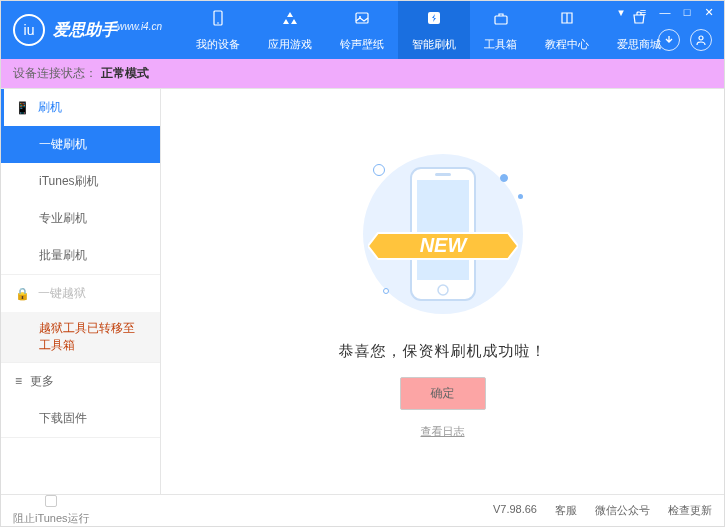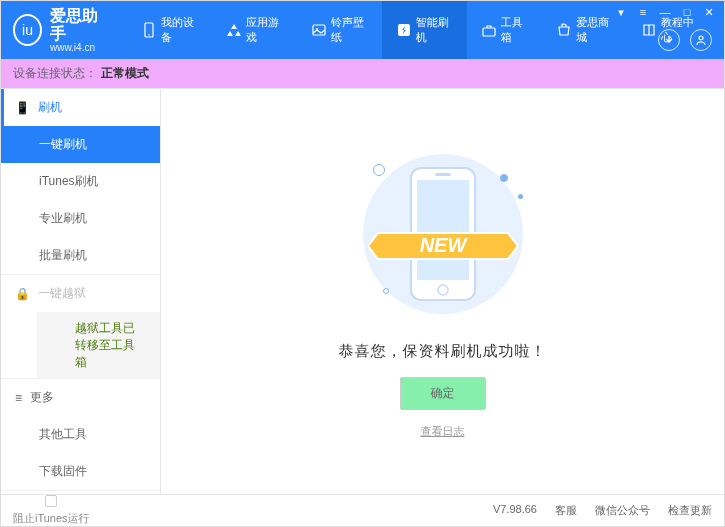--- a/index.html
+++ b/index.html
@@ -1,26 +1,26 @@
 <!DOCTYPE html>
 <html><head>
   <meta charset="utf-8">
   <style>
     * { margin: 0; padding: 0; box-sizing: border-box; }
     body { font-family: "Microsoft YaHei", Arial, sans-serif; font-size: 12px; background: #fff; width: 725px; height: 527px; overflow: hidden; border: 1px solid #ddd; }
     
     .header { background: #2680f9; height: 58px; display: flex; align-items: center; padding: 0 12px; color: #fff; position: relative; }
     .logo-area { display: flex; align-items: center; gap: 8px; margin-right: 20px; }
     .logo-circle { width: 32px; height: 32px; border: 2px solid #fff; border-radius: 50%; display: flex; align-items: center; justify-content: center; font-weight: normal; font-size: 14px; }
-    .logo-text { display: flex; flex-direction: column; line-height: 1.1; }
+    .logo-text { display: flex; line-height: 1.1; font-style: italic; }
     .logo-title { font-size: 16px; font-weight: bold; }
     .logo-url { font-size: 10px; opacity: 0.9; }
     
     .nav-tabs { display: flex; height: 100%; }
-    .nav-tab { display: flex; flex-direction: row; align-items: center; justify-content: center; padding: 0 14px; cursor: pointer; height: 100%; gap: 4px; }
+    .nav-tab { display: flex; flex-direction: column; align-items: center; justify-content: center; padding: 0 14px; cursor: pointer; height: 100%; gap: 10px; }
     .nav-tab.active { background: #1a6fe0; }
     .nav-tab-icon { width: 18px; height: 18px; display: flex; align-items: center; justify-content: center; }
     .nav-tab-label { font-size: 11px; }
     
     .win-controls { position: absolute; top: 4px; right: 8px; display: flex; gap: 8px; align-items: center; }
     .win-btn { width: 14px; height: 14px; cursor: pointer; display: flex; align-items: center; justify-content: center; font-size: 11px; }
     
     .header-right-icons { position: absolute; right: 12px; bottom: 8px; display: flex; gap: 10px; }
     .circle-icon { width: 22px; height: 22px; border: 1.5px solid rgba(255,255,255,0.8); border-radius: 50%; display: flex; align-items: center; justify-content: center; cursor: pointer; }
     
@@ -28,37 +28,37 @@
     .status-value { color: #333; font-weight: bold; margin-left: 4px; }
     
     .main-area { display: flex; height: calc(100% - 58px - 30px - 32px); }
     
     .sidebar { width: 160px; border-right: 1px solid #e5e5e5; display: flex; flex-direction: column; overflow-y: auto; }
     .side-group { border-bottom: 1px solid #f0f0f0; }
     .side-header { display: flex; align-items: center; padding: 10px 14px; color: #666; font-size: 12px; gap: 8px; }
     .side-header.blue { color: #2680f9; border-left: 3px solid #2680f9; padding-left: 11px; }
     .side-item { padding: 10px 14px 10px 38px; color: #666; cursor: pointer; font-size: 12px; }
     .side-item.active { background: #2680f9; color: #fff; }
-    .side-item.boxed { background: #f5f5f5; color: #4d7c0f; padding: 8px 14px 8px 38px; line-height: 1.4; margin-left: 36px; }
+    .side-item.boxed { background: #f5f5f5; color: #c2410c; padding: 8px 14px 8px 38px; line-height: 1.4; }
     .chk-item { display: flex; align-items: center; gap: 4px; color: #888; font-size: 11px; flex-direction: column; }
     .chk-box { width: 12px; height: 12px; border: 1px solid #ccc; border-radius: 2px; }
     
     .content { flex: 1; display: flex; flex-direction: column; align-items: center; justify-content: center; padding: 20px; }
     .phone-illustration { position: relative; width: 180px; height: 180px; display: flex; align-items: center; justify-content: center; }
     .circle-bg { position: absolute; width: 160px; height: 160px; border-radius: 50%; background: #e8f2ff; }
     .dec-circle { position: absolute; border-radius: 50%; border: 1.5px solid #7fb5f5; }
     .dc1 { width: 12px; height: 12px; top: 20px; left: 20px; background: #fff; }
     .dc2 { width: 8px; height: 8px; top: 30px; right: 25px; background: #7fb5f5; }
     .dc3 { width: 6px; height: 6px; bottom: 30px; left: 30px; background: #fff; }
     .dc4 { width: 5px; height: 5px; top: 50px; right: 10px; background: #7fb5f5; border: none; }
     .phone-svg { position: relative; z-index: 2; }
     .new-banner { position: absolute; z-index: 3; bottom: 55px; }
     
     .success-text { margin-top: 18px; font-size: 15px; color: #333; letter-spacing: 1px; }
-    .confirm-btn { margin-top: 16px; padding: 7px 30px; border: 1px solid #ccc; background: #86efac; color: #666; cursor: pointer; font-size: 12px; border-radius: 2px; }
+    .confirm-btn { margin-top: 16px; padding: 7px 30px; border: 1px solid #ccc; background: #fca5a5; color: #666; cursor: pointer; font-size: 12px; border-radius: 2px; }
     .log-link { margin-top: 14px; color: #999; font-size: 11px; cursor: pointer; text-decoration: underline; }
     
     .bottom-bar { height: 32px; border-top: 1px solid #e5e5e5; display: flex; align-items: center; padding: 0 12px; font-size: 11px; color: #666; justify-content: space-between; }
     .bottom-left { display: flex; align-items: center; gap: 6px; }
     .bottom-right { display: flex; gap: 18px; }
     .bottom-link { cursor: pointer; }
   </style>
 </head>
 <body>
 
@@ -112,32 +112,32 @@
           <svg width="16" height="16" viewBox="0 0 16 16">
             <rect x="2" y="6" width="12" height="8" rx="1" fill="none" stroke="#fff" stroke-width="1.2"></rect>
             <path d="M6 6 L6 4 L10 4 L10 6" fill="none" stroke="#fff" stroke-width="1.2"></path>
           </svg>
         </div>
       <div class="nav-tab-label">工具箱</div>
     </div>
     <div class="nav-tab">
       <div class="nav-tab-icon">
           <svg width="16" height="16" viewBox="0 0 16 16">
+            <path d="M3 3 L8 3 L8 13 L3 13 Z M8 3 L13 3 L13 13 L8 13 Z" fill="none" stroke="#fff" stroke-width="1.2"></path>
+          </svg>
+        </div>
+      <div class="nav-tab-label">教程中心</div>
+    </div>
+    <div class="nav-tab">
+      <div class="nav-tab-icon">
+          <svg width="16" height="16" viewBox="0 0 16 16">
             <path d="M3 5 L13 5 L12 13 L4 13 Z M6 5 L6 3 C6 2 7 2 8 2 C9 2 10 2 10 3 L10 5" fill="none" stroke="#fff" stroke-width="1.2"></path>
           </svg>
         </div>
       <div class="nav-tab-label">爱思商城</div>
-    </div>
-    <div class="nav-tab">
-      <div class="nav-tab-icon">
-          <svg width="16" height="16" viewBox="0 0 16 16">
-            <path d="M3 3 L8 3 L8 13 L3 13 Z M8 3 L13 3 L13 13 L8 13 Z" fill="none" stroke="#fff" stroke-width="1.2"></path>
-          </svg>
-        </div>
-      <div class="nav-tab-label">教程中心</div>
     </div>
   </div>
   <div class="win-controls">
     <div class="win-btn">▾</div>
     <div class="win-btn">≡</div>
     <div class="win-btn">—</div>
     <div class="win-btn">□</div>
     <div class="win-btn">✕</div>
   </div>
   <div class="header-right-icons">
@@ -177,21 +177,20 @@
         <span>🔒</span>
         <span>一键越狱</span>
       </div>
       <div class="side-item boxed">越狱工具已转移至工具箱</div>
     </div>
     <div class="side-group">
       <div class="side-header">
         <span>≡</span>
         <span>更多</span>
       </div>
-      <div class="side-item">其他工具</div>
       <div class="side-item">下载固件</div>
     </div>
     <div style="flex:1"></div>
 
   </div>
 
   <div class="content">
     <div class="phone-illustration">
       <div class="circle-bg"></div>
       <div class="dec-circle dc1"></div>

